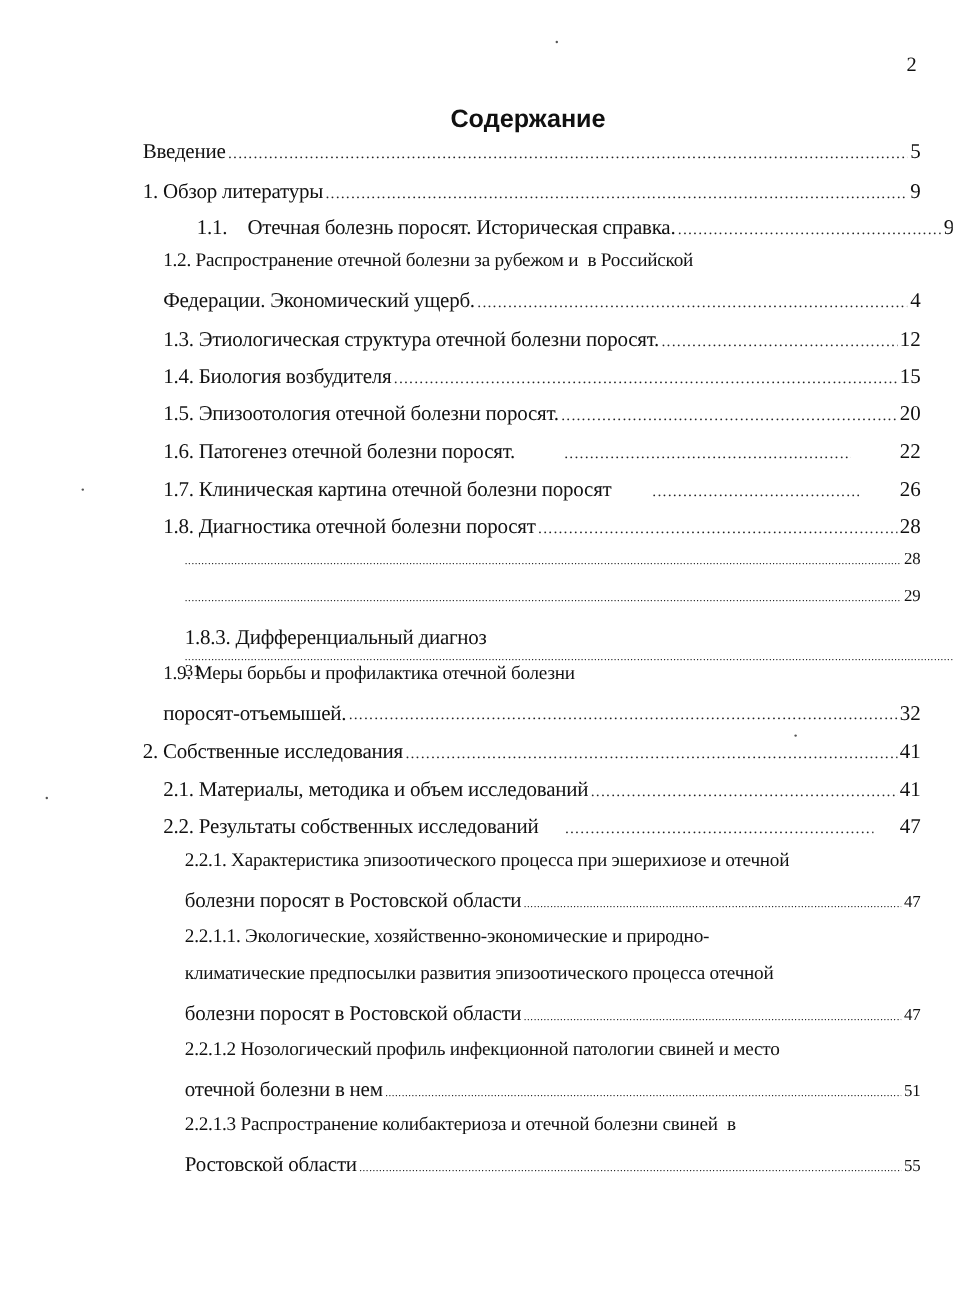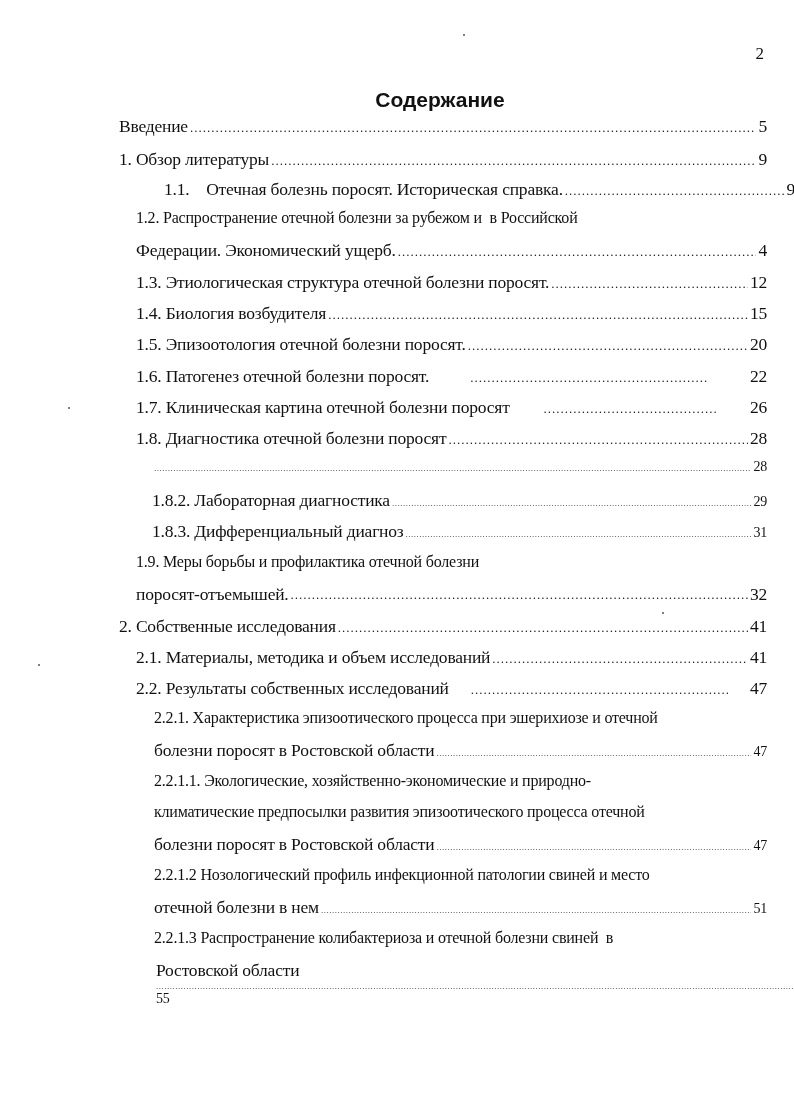--- a/index.html
+++ b/index.html
@@ -103,26 +103,25 @@
   <span class="leader"></span>
   <span class="num">28</span>
 </div>
 
 <div class="entry" style="left:152px; top:459px; width:615px;">
   <span class="leader fine"></span>
   <span class="num small">28</span>
 </div>
 
 <div class="entry" style="left:152px; top:490px; width:615px;">
-  <span class="text">1.8.2. Лабораторная диагностика</span>
   <span class="leader fine"></span>
   <span class="num small">29</span>
 </div>
 
-<div class="entry" style="left:152px; top:521px; width:615px;">
+<div class="entry" style="left:152px; top:521px; width:615px;flex-direction:column;">
   <span class="text">1.8.3. Дифференциальный диагноз</span>
   <span class="leader fine"></span>
   <span class="num small">31</span>
 </div>
 
 <div class="wrap-line" style="left:136px; top:553px;">1.9. Меры борьбы и профилактика отечной болезни</div>
 <div class="entry" style="left:136px; top:584px; width:631px;align-items:center;">
   <span class="text">поросят-отъемышей.</span>
   <span class="leader"></span>
   <span class="num">32</span>
@@ -162,21 +161,21 @@
 </div>
 
 <div class="wrap-line" style="left:154px; top:866px;">2.2.1.2 Нозологический профиль инфекционной патологии свиней и место</div>
 <div class="entry" style="left:154px; top:897px; width:613px;">
   <span class="text">отечной болезни в нем</span>
   <span class="leader fine"></span>
   <span class="num small">51</span>
 </div>
 
 <div class="wrap-line" style="left:154px; top:929px; white-space:pre;">2.2.1.3 Распространение колибактериоза и отечной болезни свиней  в</div>
-<div class="entry" style="left:154px; top:960px; width:613px;flex-direction:column;">
+<div class="entry" style="left:154px; top:960px; width:613px;">
   <span class="text">Ростовской области</span>
   <span class="leader fine"></span>
   <span class="num small">55</span>
 </div>
 
 <div class="speck" style="left:463px; top:34px;"></div>
 <div class="speck" style="left:68px; top:407px;"></div>
 <div class="speck" style="left:38px; top:664px;"></div>
 <div class="speck" style="left:662px; top:612px;"></div>
 

